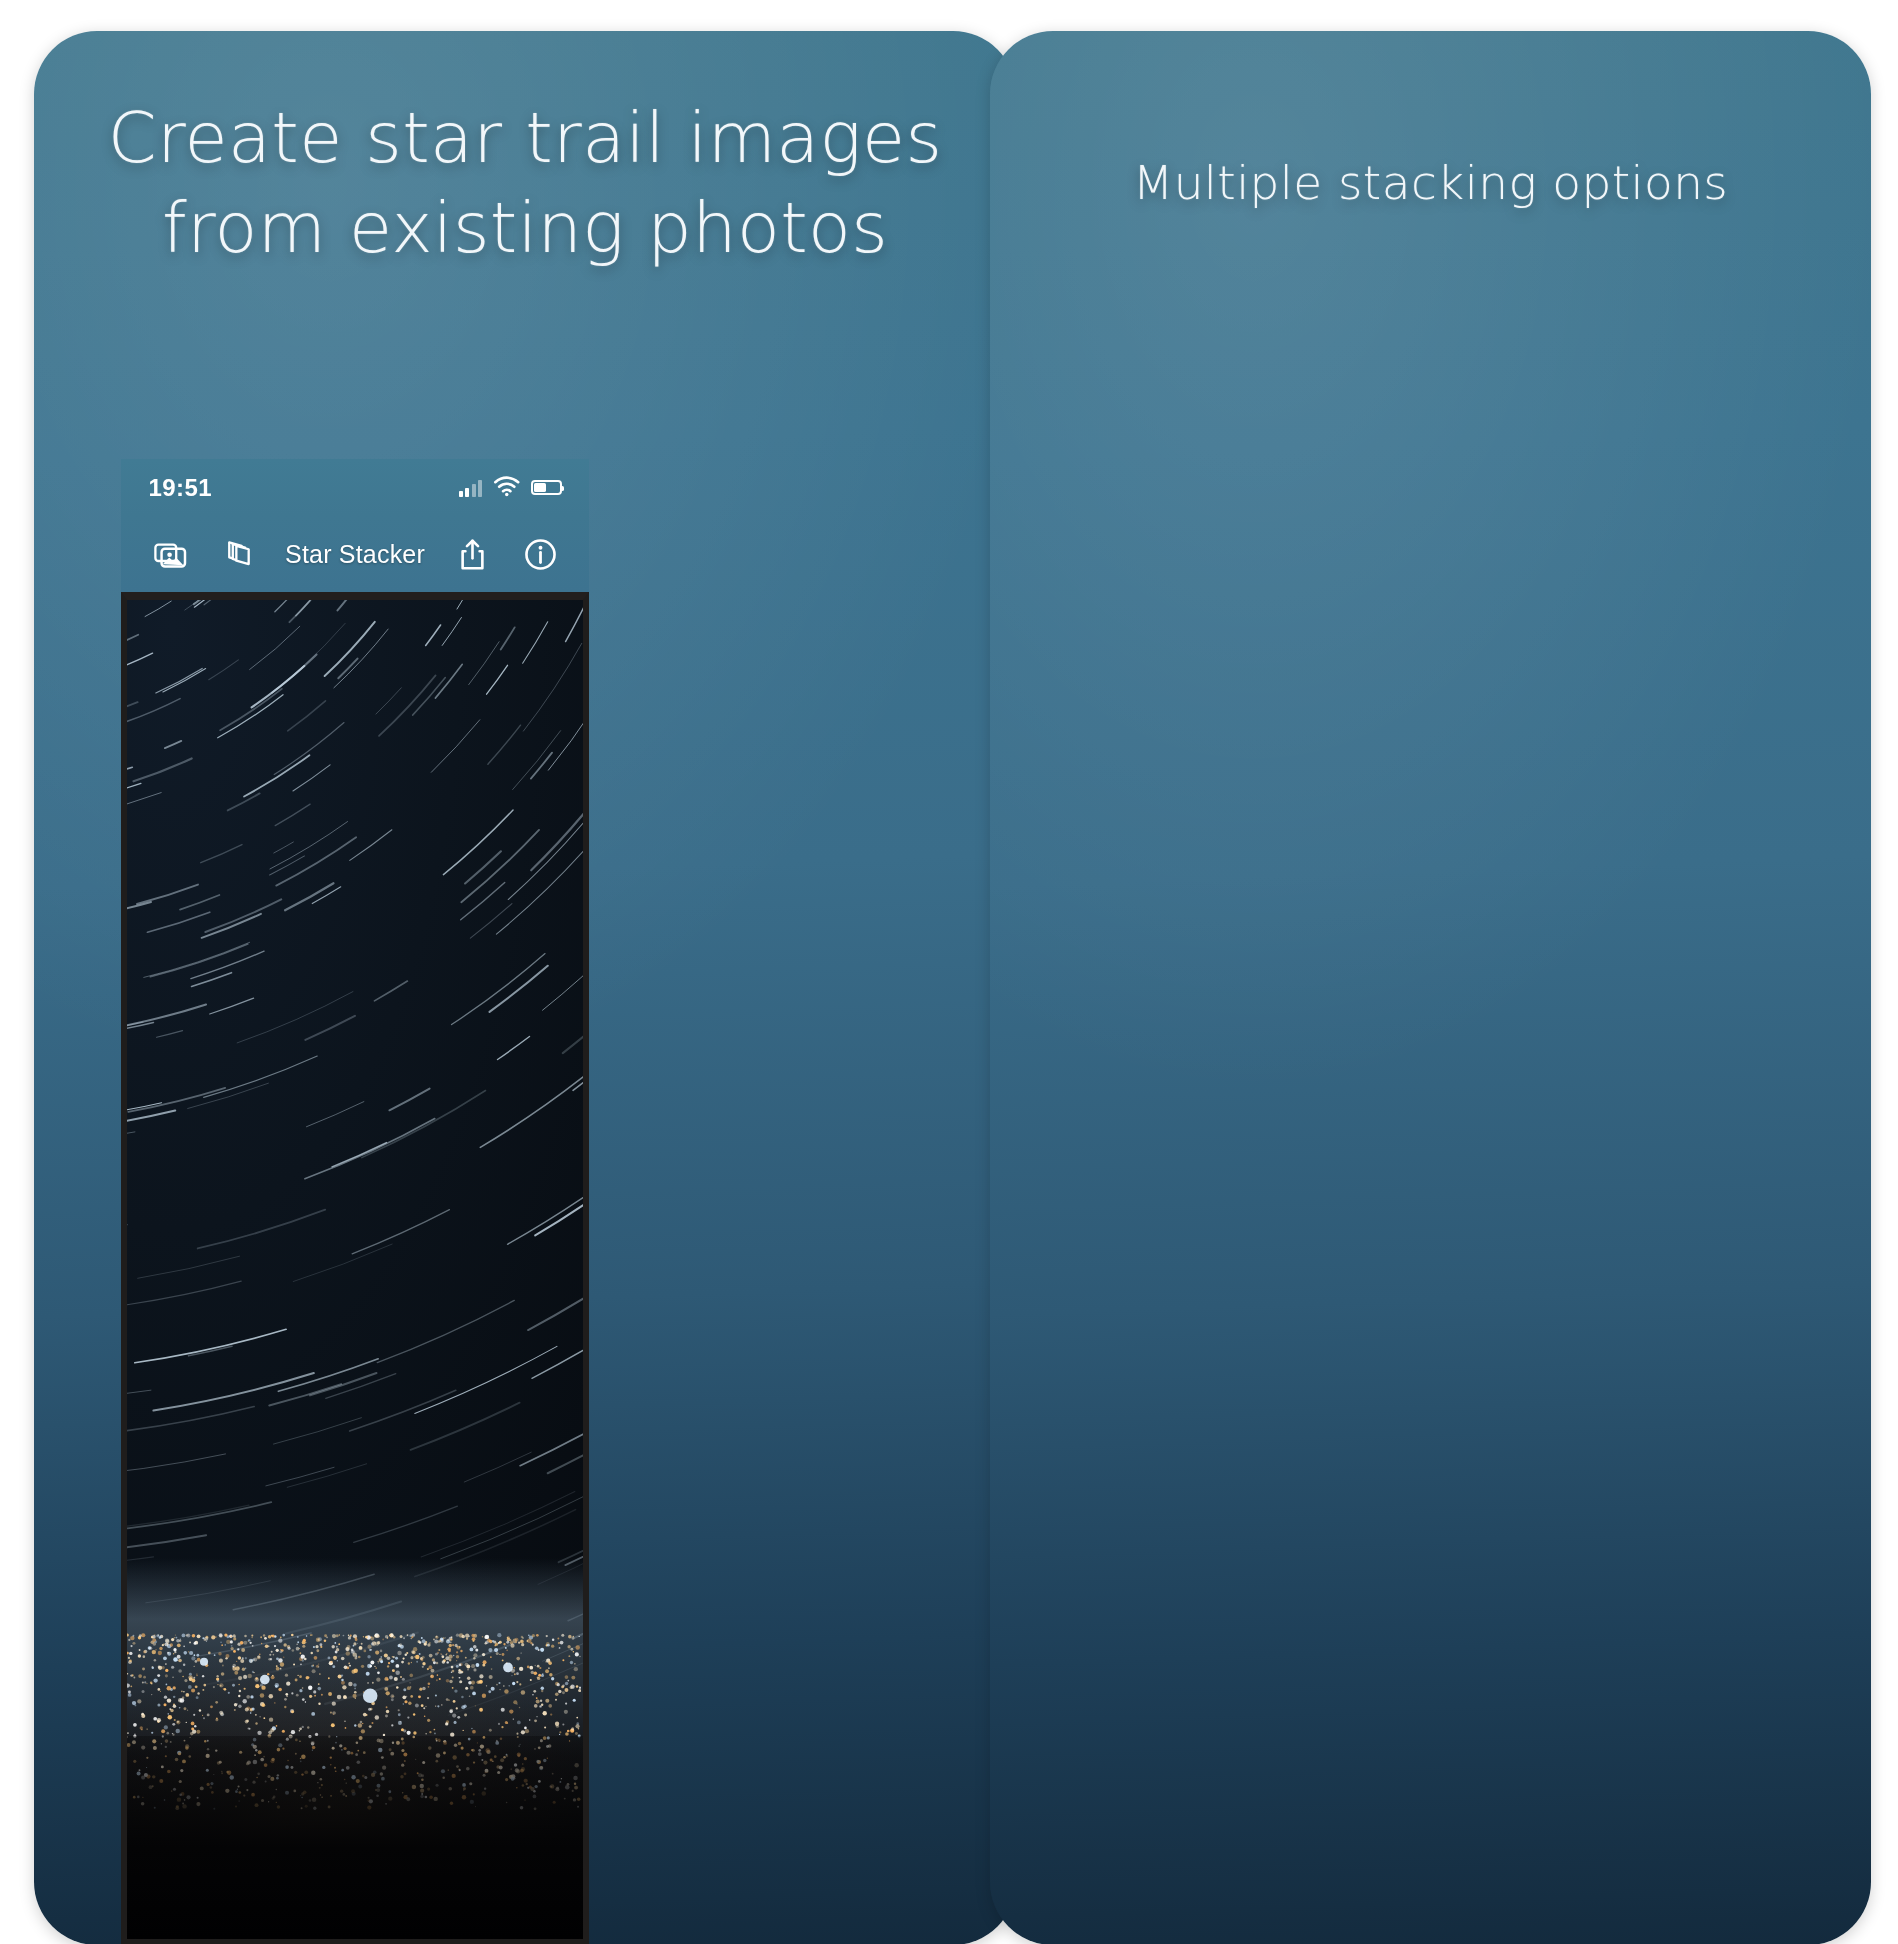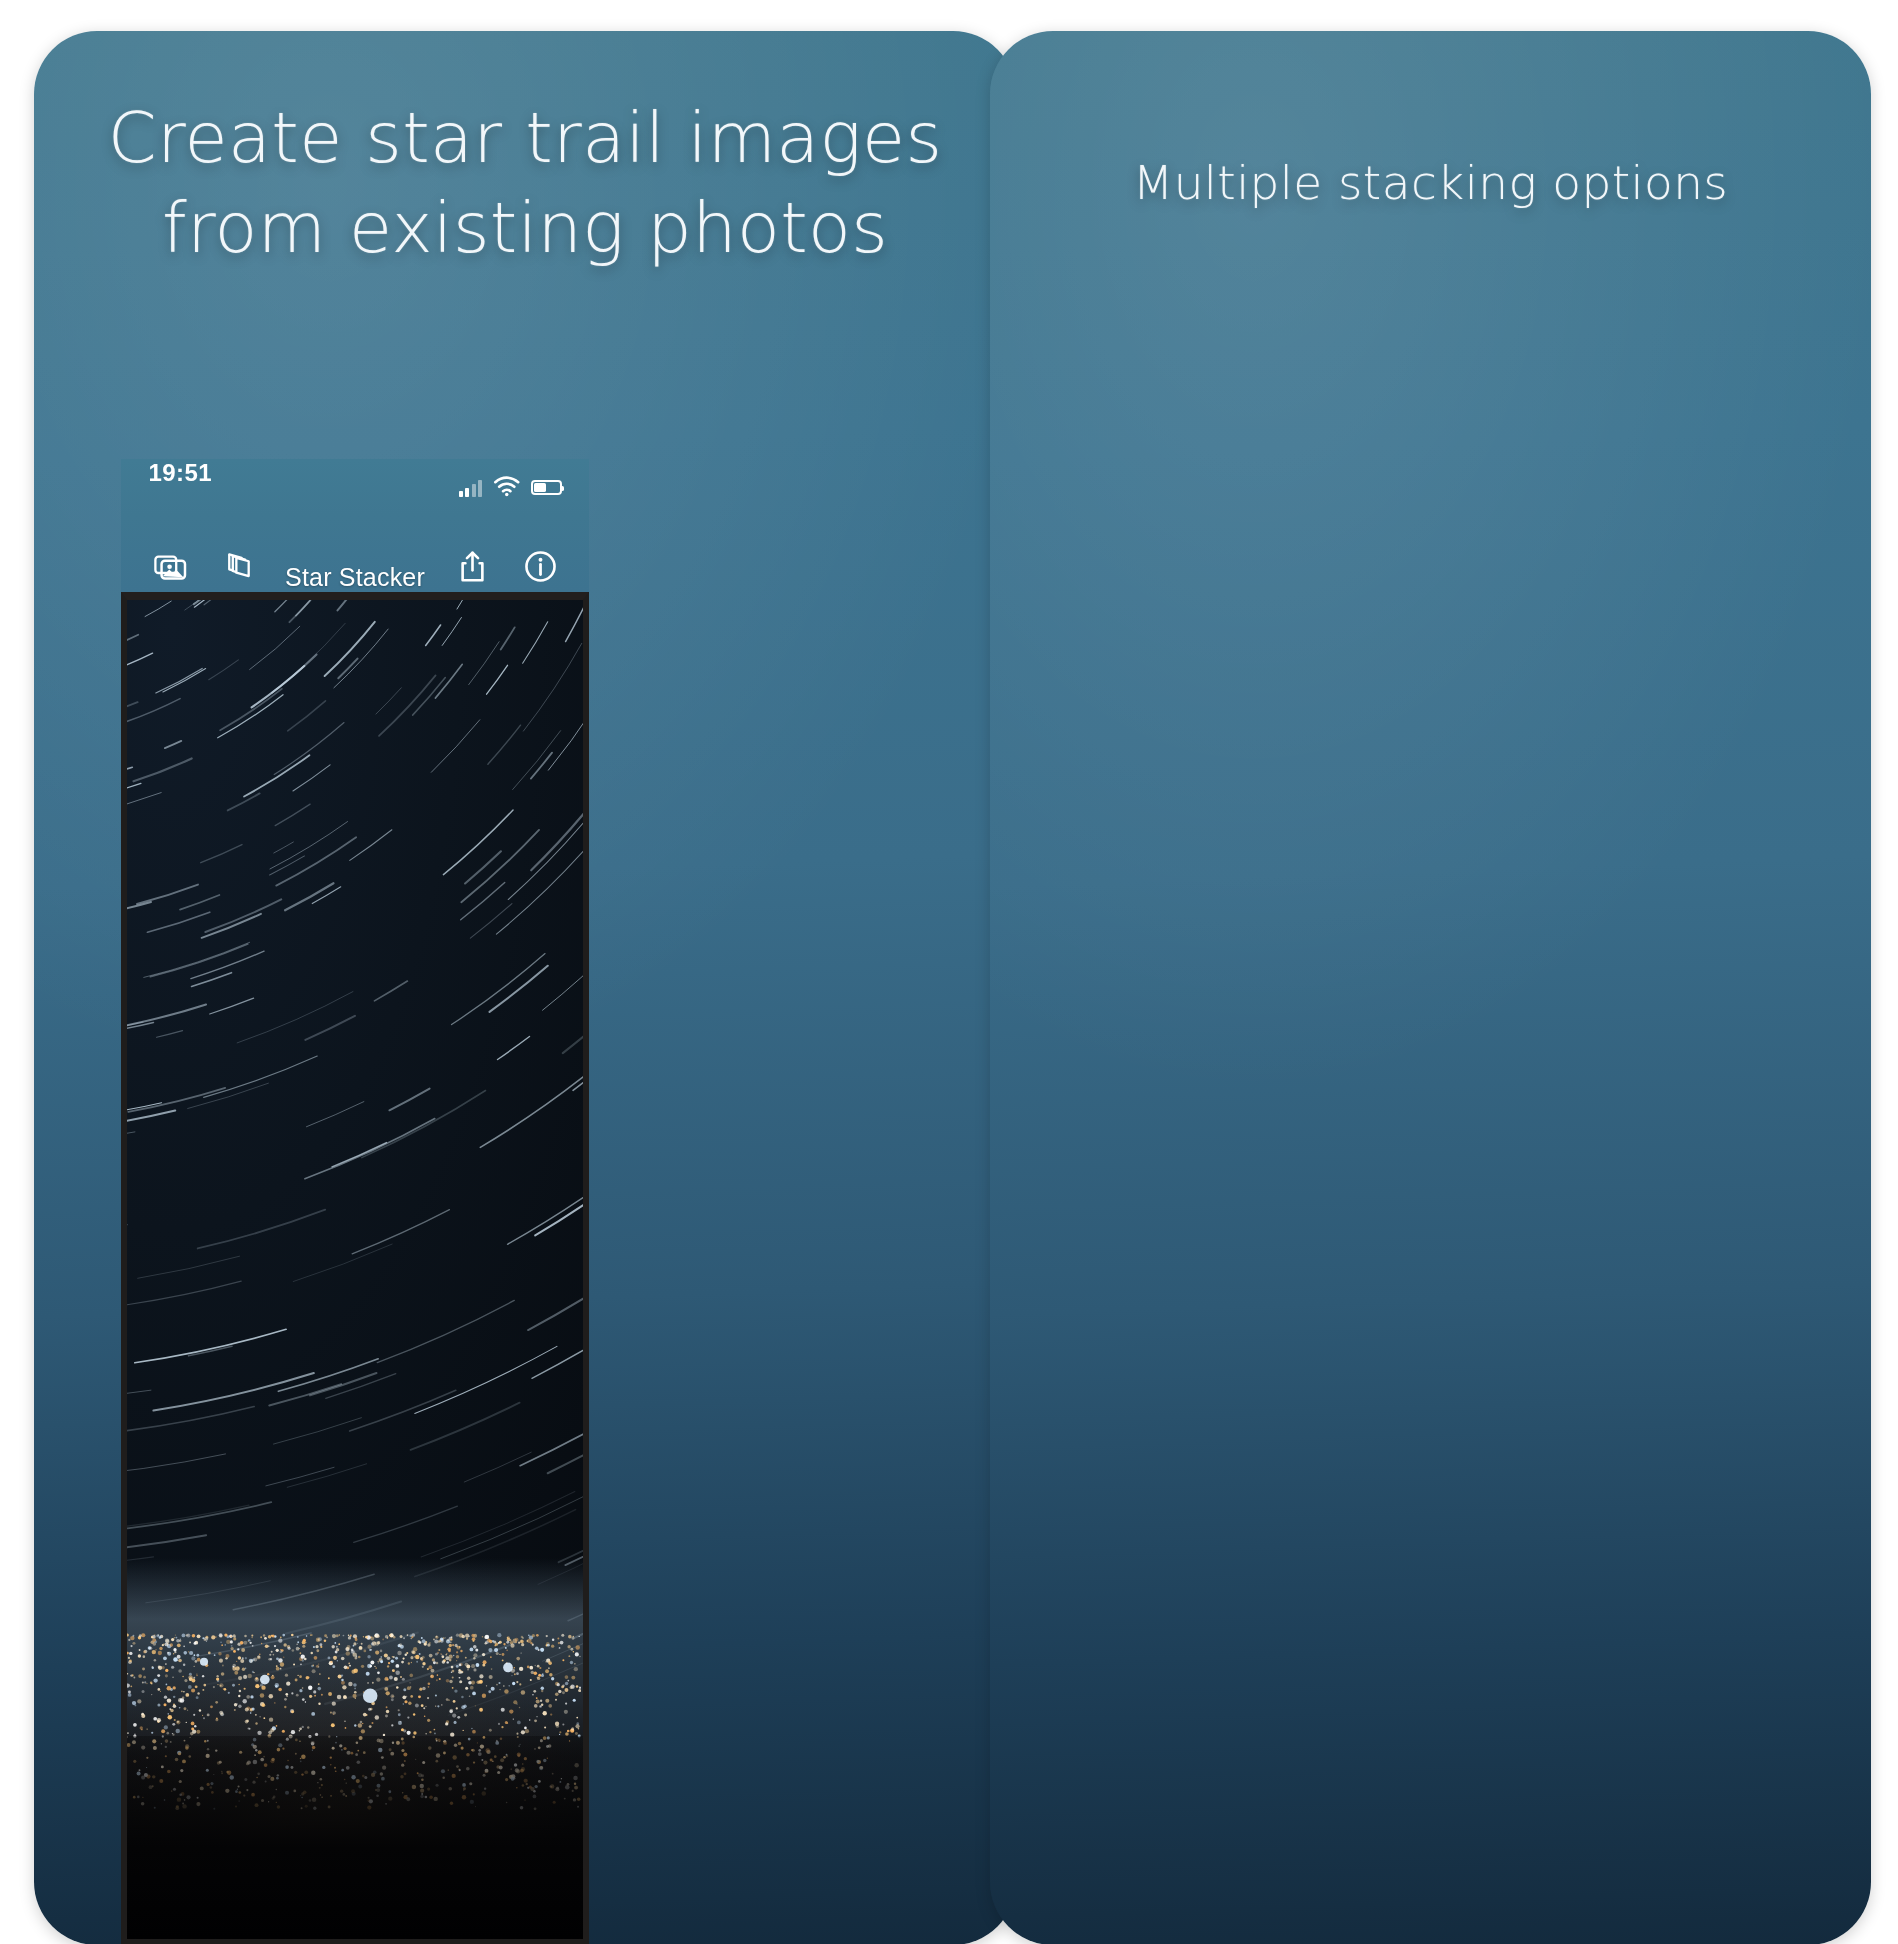--- a/index.html
+++ b/index.html
@@ -47,21 +47,21 @@
     overflow: hidden;
   }
   
   .phone-left {
     left: 87px; top: 428px;
     width: 468px; height: 1486px;
   }
   .statusbar {
     position: relative;
     height: 57px;
-    display: flex; 
+    display: flex; align-items: center;
     padding: 0 27.5px;
     color: #ffffff;
   }
   .sb-left  { background: linear-gradient(180deg,#417b94 0%,#3f7791 100%); }
   .sb-time { font-size: 24px; font-weight: 600; letter-spacing: 0.4px; }
   .sb-right { margin-left: auto; display: flex; align-items: center; gap: 10.5px; }
 
   .cell { display: flex; align-items: flex-end; gap: 2.4px; height: 18px; }
   .cell i { display: block; width: 4px; background: #fff; border-radius: 0.8px; }
   .cell i:nth-child(1){ height: 5.7px; }
@@ -75,21 +75,21 @@
     position: relative; padding: 1.6px;
   }
   .batt::after {
     content:''; position:absolute; right:-4.9px; top:4px; width:2.4px; height:5.7px;
     background:#fff; border-radius:0 1.6px 1.6px 0;
   }
   .batt span { display:block; height:100%; width:48%; background:#fff; border-radius:1.6px; }
 
   .toolbar {
     height: 76px;
-    display: flex; align-items: flex-end;
+    display: flex; align-items: center;
     padding: 0 23px;
     gap: 16px;
     background: linear-gradient(180deg,#3f7791 0%,#3d7390 100%);
     color: #fff;
   }
   .tb-title {
     flex: 1; text-align: center;
     font-size: 25px; font-weight: 400; letter-spacing: 0.2px;
     text-shadow: 0 0.8px 2.4px rgba(0,0,0,0.3);
   }

